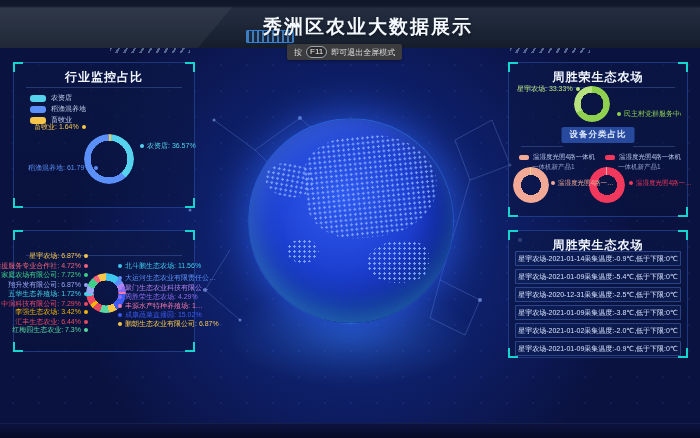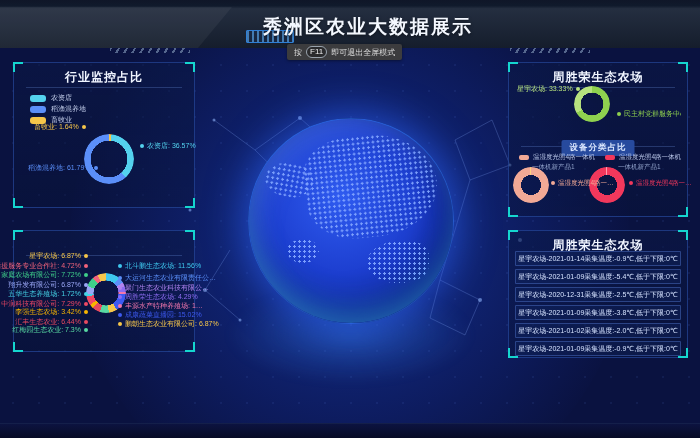--- a/index.html
+++ b/index.html
@@ -100,21 +100,21 @@
   .en-r3{left:104px;top:62px;} .en-r4{left:104px;top:71px;} .en-r5{left:104px;top:80px;}
   .en-r6{left:104px;top:89px;}
   
   .en-l0{right:106px;top:21px;} .en-l1{right:106px;top:31px;} .en-l2{right:106px;top:40px;}
   .en-l3{right:106px;top:50px;} .en-l4{right:106px;top:59px;} .en-l5{right:106px;top:69px;}
   .en-l6{right:106px;top:77px;} .en-l7{right:106px;top:87px;} .en-l8{right:106px;top:95px;}
   
   .eq-0{left:108px;top:47px;max-width:64px;overflow:hidden;}
   .eq-1{left:8px;top:22px;}
   
-  .sub-title{position:absolute;left:50%;top:77px;transform:translateX(-50%);
+  .sub-title{position:absolute;left:50%;top:64px;transform:translateX(-50%);
     background:#274a9e;border-radius:2px;padding:2px 8px;font-size:8.5px;font-weight:bold;
     color:#dce8ff;letter-spacing:1px;white-space:nowrap;}
   .sub-line{position:absolute;top:83px;height:1px;width:42px;background:rgba(110,150,230,.28);}
   .sub-line.sl{left:12px;} .sub-line.sr{right:12px;}
   .mini-lg{position:absolute;display:flex;align-items:center;gap:4px;}
   .mini-lg .sw{width:10px;height:5px;border-radius:2px;display:inline-block;}
   .mini-lg span.t{font-size:6.5px;color:#b9c6e8;white-space:nowrap;}
   .mlg-1a{left:10px;top:90px;} .mlg-1b{left:23px;top:100px;}
   .mlg-2a{left:96px;top:90px;} .mlg-2b{left:109px;top:100px;}
   .mini-lg span.t2{font-size:6.5px;color:#8fa0c8;white-space:nowrap;}

